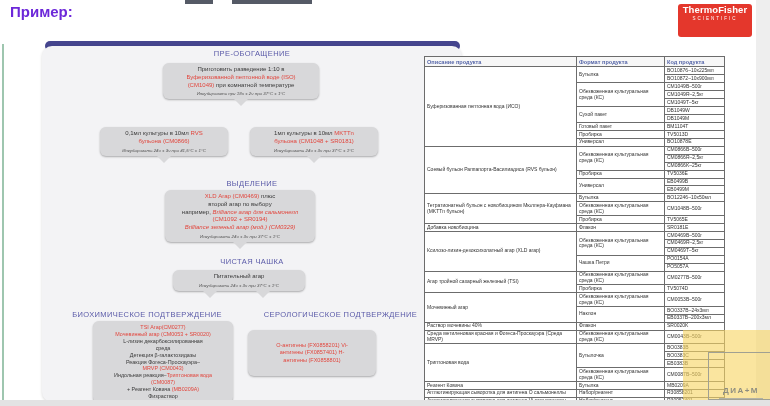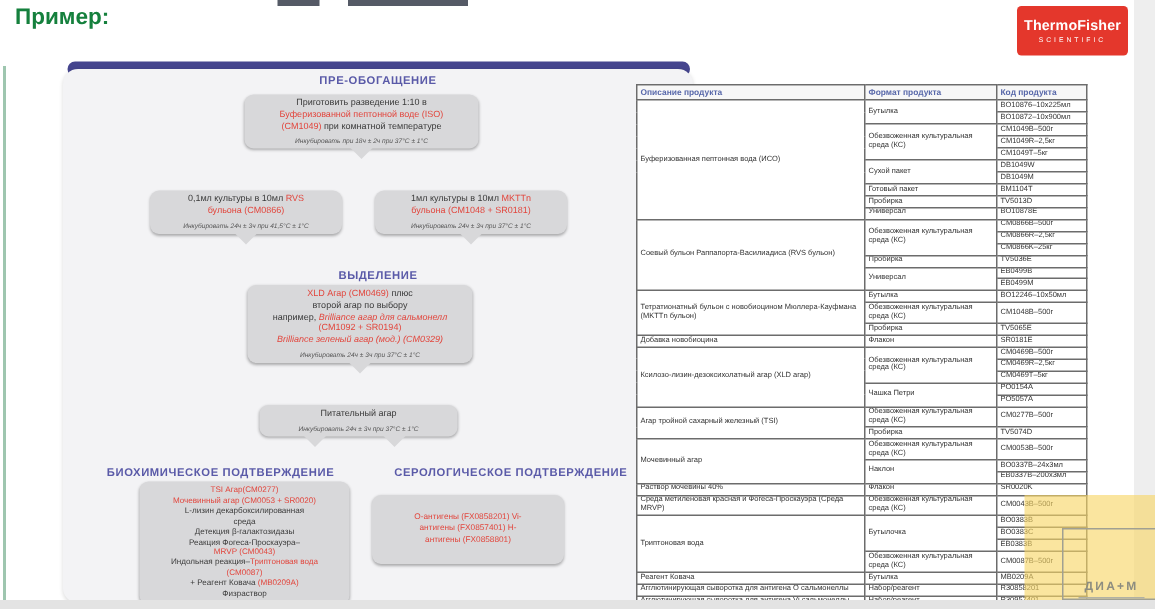--- a/index.html
+++ b/index.html
@@ -11,33 +11,33 @@
   }
   
   .left-teal-line { position:absolute; left:2px; top:44px; width:2px; height:362px; background:#86b89b; opacity:.8; }
   .right-strip { position:absolute; right:0; top:0; width:14px; height:406px; background:#eeeeee; }
   .bottom-strip { position:absolute; left:0; bottom:0; width:770px; height:6px; background:#e3e3e3; }
   .top-frag { position:absolute; top:0; height:4px; background:#555a66; }
   .top-frag.a { left:185px; width:28px; }
   .top-frag.b { left:232px; width:80px; }
 
   
-  .title { position:absolute; left:10px; top:3px; color:#15803d; font-weight:bold; font-size:15px; line-height:1.15; }
+  .title { position:absolute; left:10px; top:3px; color:#6d28d9; font-weight:bold; font-size:15px; line-height:1.15; }
 
   
   .logo { position:absolute; right:18px; top:4px; width:74px; height:33px; background:#e4372c; border-radius:3px;
-          display:flex; flex-direction:column; align-items:center; justify-content:center; }
+          display:flex; flex-direction:column; align-items:center; justify-content:flex-start; }
   .logo .brand { color:#fff; font-weight:bold; font-size:9.5px; letter-spacing:.1px; }
   .logo .sub { color:#fff; font-size:4.5px; letter-spacing:2px; margin-top:1px; }
 
   
   .blue-bar { position:absolute; left:45px; top:41px; width:415px; height:10px; background:#45458e; border-radius:6px; }
   .panel { position:absolute; left:42px; top:46px; width:420px; height:356px; background:#f3f3f5; border-radius:10px;
            box-shadow:0 1px 3px rgba(0,0,0,.15); }
-  .fc-header { position:absolute; color:#5a5aa8; font-weight:bold; font-size:7.5px; letter-spacing:.4px; text-align:center; }
+  .fc-header { position:absolute; color:#5a5aa8; font-weight:normal; font-size:7.5px; letter-spacing:.4px; text-align:center; }
   .fc-box { position:absolute; background:#d8d8da; border-radius:6px; box-shadow:0 1px 2px rgba(0,0,0,.3);
             text-align:center; padding:3px 4px; }
   .fc-box.tail::after { content:""; position:absolute; left:50%; bottom:-7px; transform:translateX(-50%);
             border:8px solid transparent; border-top:8px solid #d8d8da; border-bottom:0; width:0; height:0; }
   .fc-box.twotails::before, .fc-box.twotails::after { content:""; position:absolute; bottom:-7px;
             border:8px solid transparent; border-top:8px solid #d8d8da; border-bottom:0; width:0; height:0; }
   .fc-box.twotails::before { left:22%; }
   .fc-box.twotails::after { left:62%; }
   .fc-line { font-size:6px; line-height:1.3; color:#3a3a3a; }
   .fc-box.small-text .fc-line { font-size:5.4px; line-height:1.28; }
@@ -108,20 +108,21 @@
   <div class="fc-header" style="left:42px; top:179px; width:420px;text-align:center;">ВЫДЕЛЕНИЕ</div>
   <div class="fc-box tail" style="left:165px; top:190px; width:150px;">
       <div class="fc-line"><span class="seg c-r">XLD Агар (CM0469)</span><span class="seg c-d"> плюс</span></div>
       <div class="fc-line"><span class="seg c-d">второй агар по выбору</span></div>
       <div class="fc-line"><span class="seg c-d">например, </span><span class="seg c-ri">Brilliance агар для сальмонелл</span></div>
       <div class="fc-line"><span class="seg c-r">(CM1092 + SR0194)</span></div>
       <div class="fc-line"><span class="seg c-ri">Brilliance зеленый агар (мод.) (CM0329)</span></div>
       <div class="fc-note">Инкубировать 24ч ± 3ч при 37°C ± 1°C</div>
     </div>
 
+  <div class="fc-header" style="left:42px; top:257px; width:420px;">ЧИСТАЯ ЧАШКА</div>
   <div class="fc-box twotails" style="left:173px; top:270px; width:132px;">
       <div class="fc-line"><span class="seg c-d">Питательный агар</span></div>
       <div class="fc-note">Инкубировать 24ч ± 3ч при 37°C ± 1°C</div>
     </div>
 
   <div class="fc-header" style="left:248px; top:310px; width:185px;">СЕРОЛОГИЧЕСКОЕ ПОДТВЕРЖДЕНИЕ</div>
   <div class="fc-header" style="left:52px; top:310px; width:190px;">БИОХИМИЧЕСКОЕ ПОДТВЕРЖДЕНИЕ</div>
   <div class="fc-box small-text" style="left:93px; top:321px; width:140px;">
       <div class="fc-line"><span class="seg c-r">TSI Агар(CM0277)</span></div>
       <div class="fc-line"><span class="seg c-r">Мочевинный агар (CM0053 + SR0020)</span></div>

